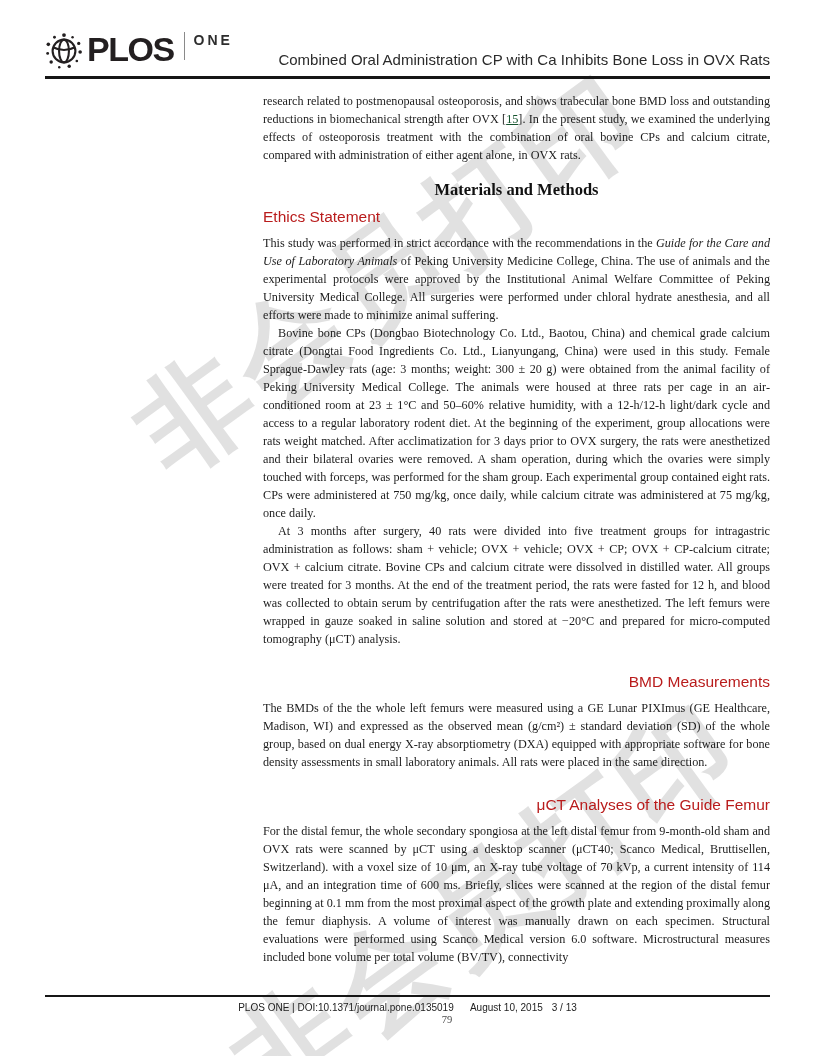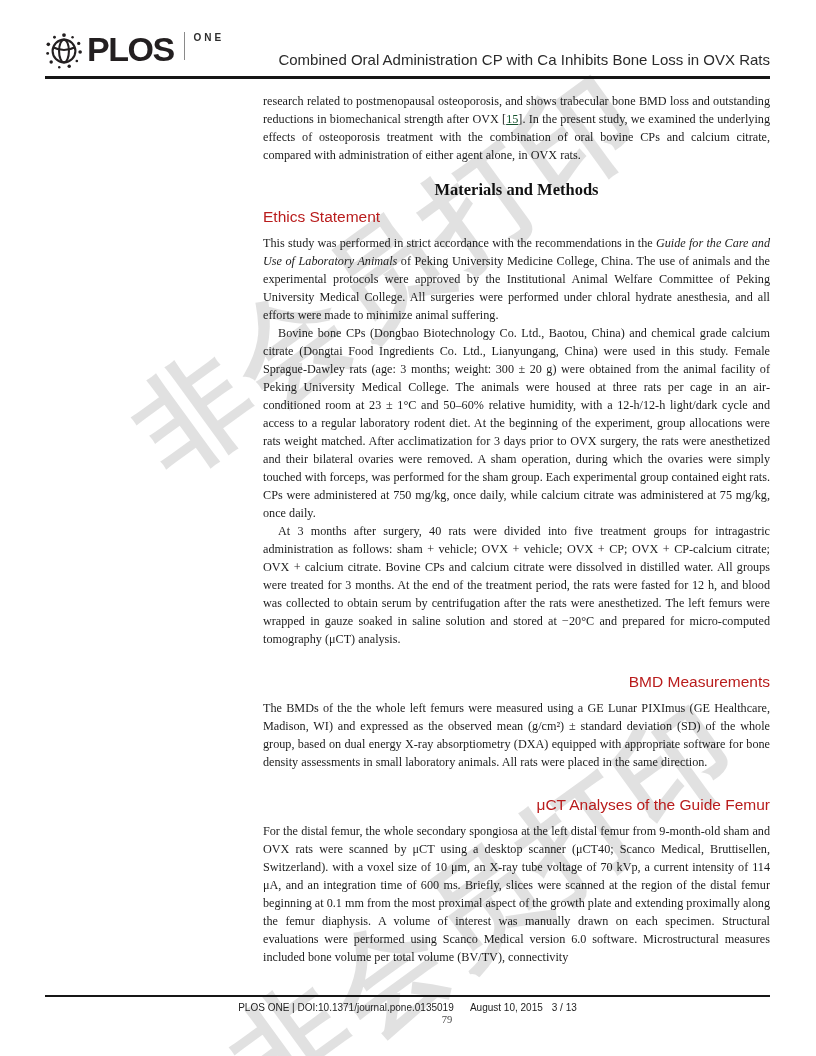--- a/index.html
+++ b/index.html
@@ -62,21 +62,21 @@
   }
   .logo-divider {
     width: 1px;
     height: 28px;
     background: #8a8a8a;
     margin: 0 9px 2px 10px;
   }
   .logo-one {
     font-family: "Liberation Sans", sans-serif;
     font-weight: 700;
-    font-size: 10px;
+    font-size: 14px;
     letter-spacing: 3px;
     color: #2d2d2d;
     padding-bottom: 7px;
   }
   .running-title {
     font-family: "Liberation Sans", sans-serif;
     font-size: 15px;
     color: #2b2b2b;
     padding-bottom: 6px;
   }

